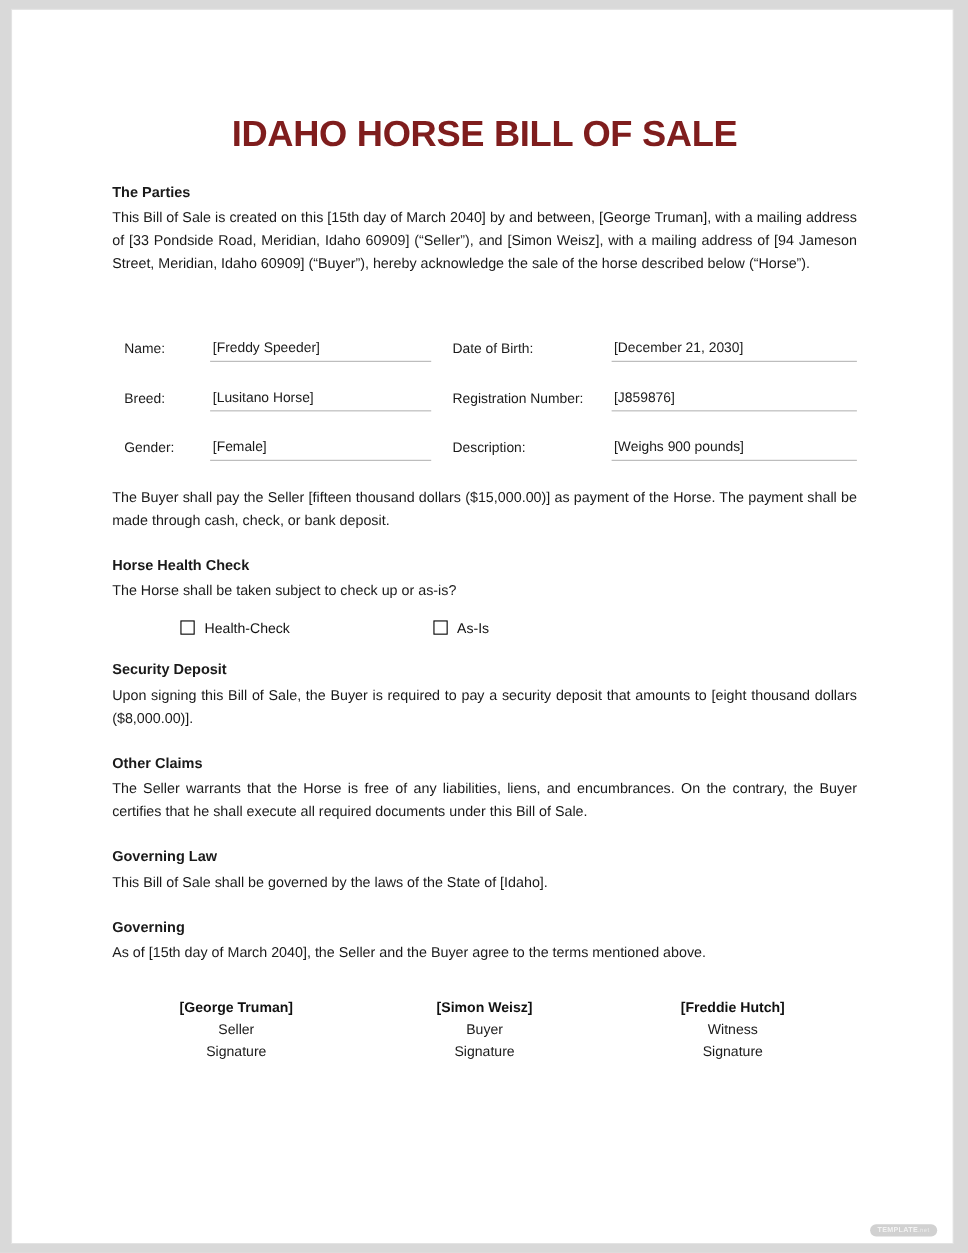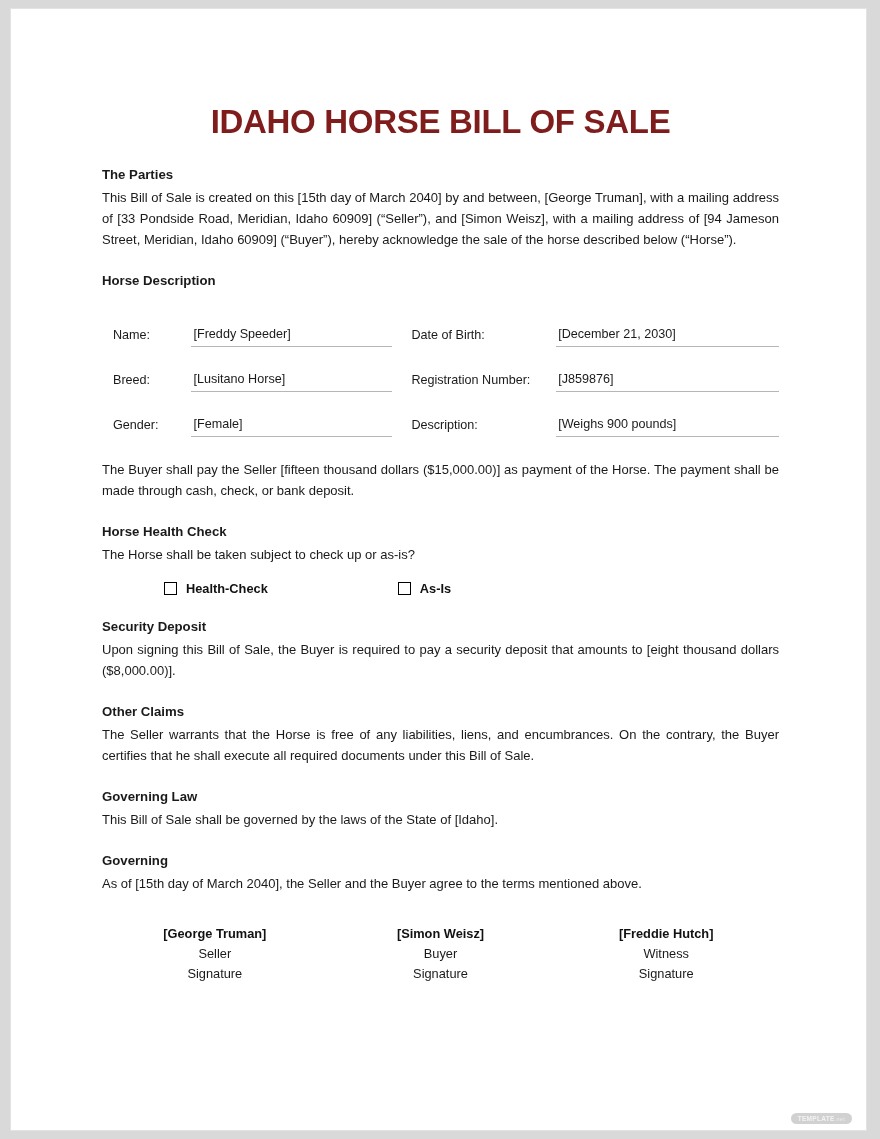--- a/index.html
+++ b/index.html
@@ -104,21 +104,21 @@
   .cbox {
     width: 11px;
     height: 11px;
     border: 1.4px solid #000;
     background: #fff;
     display: inline-block;
     margin-right: 9px;
     flex: none;
   }
   .check-label {
-    font-weight: bold;
+    font-weight: normal;
     color: #111;
     font-size: 12.8px;
   }
 
   
   .sig-block {
     margin-top: 32px;
     display: flex;
     width: 100%;
   }
@@ -165,21 +165,20 @@
     <h1 class="doc-title">IDAHO HORSE BILL OF SALE</h1>
 
     <div class="section">
       <div class="section-heading">The Parties</div>
       <p class="para">This Bill of Sale is created on this [15th day of March 2040] by and between, [George Truman], with a mailing address of [33 Pondside Road, Meridian, Idaho 60909] (“Seller”), and [Simon Weisz], with a mailing address of [94 Jameson Street, Meridian, Idaho 60909] (“Buyer”), hereby acknowledge the sale of the horse described below (“Horse”).</p>
     </div>
 
     <div class="gap-lg"></div>
 
     <div class="section">
-      <div class="section-heading">Horse Description</div>
       <table class="horse-table">
         <tbody>
           <tr>
             <td class="lbl col-lbl-1">Name:</td>
             <td class="val col-val-1">[Freddy Speeder]</td>
             <td class="spacer"></td>
             <td class="lbl col-lbl-2">Date of Birth:</td>
             <td class="val col-val-2">[December 21, 2030]</td>
           </tr>
           <tr>

